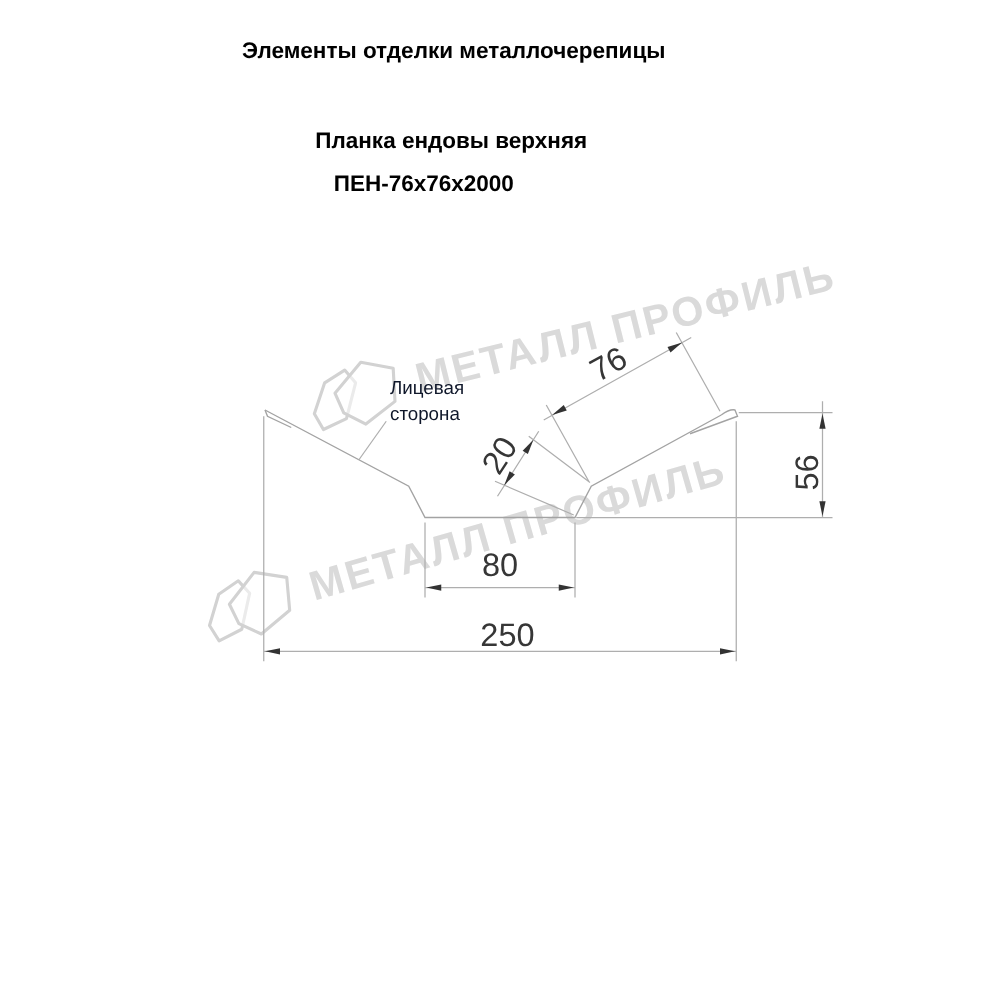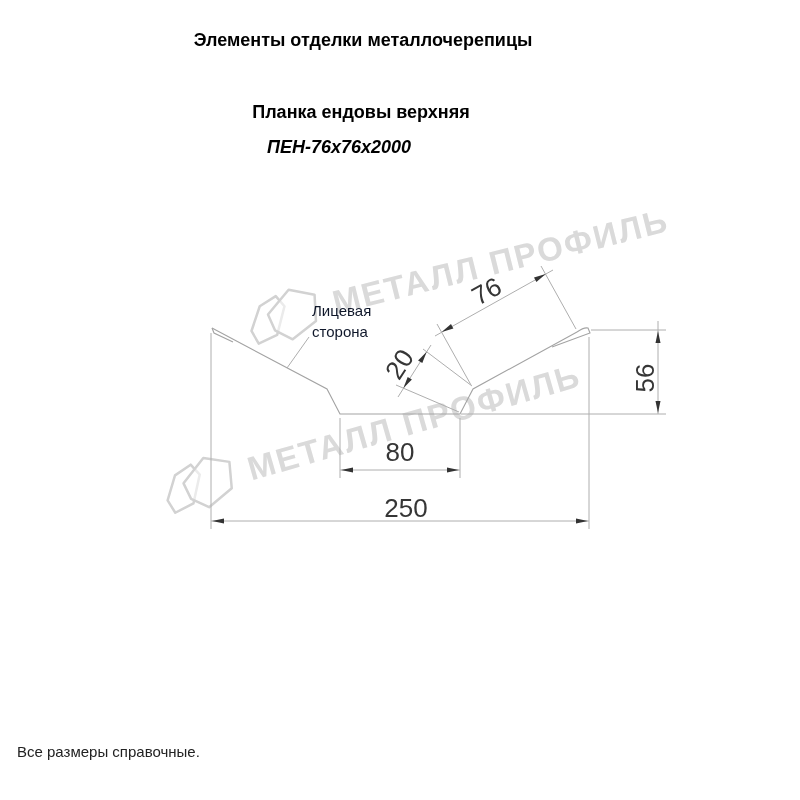--- a/index.html
+++ b/index.html
@@ -5,21 +5,21 @@
   html,body{margin:0;padding:0;}
   body{
     width:800px;height:800px;position:relative;background:#ffffff;overflow:hidden;
     font-family:"Liberation Sans","DejaVu Sans",sans-serif;
   }
   .layer{position:absolute;left:0;top:0;width:800px;height:800px;}
   
   .hdr{position:absolute;transform:translateX(-50%);white-space:nowrap;color:#000;}
   .title{left:363px;top:30px;font-size:18px;font-weight:bold;}
   .subtitle{left:341px;top:102px;font-size:18px;font-weight:bold;margin-left:20px;}
-  .model{left:339px;top:137px;font-size:18px;font-weight:bold;font-style:italic;}
+  .model{left:339px;top:137px;font-size:18px;font-weight:bold;}
   
   .face-label{
     position:absolute;left:312px;top:300px;width:84px;
     font-size:15px;line-height:21px;color:#0f172a;z-index:3;
   }
   
   .wm{
     position:absolute;display:flex;align-items:center;gap:12px;
     transform-origin:0 0;z-index:1;white-space:nowrap;
     font-size:33px;font-weight:bold;letter-spacing:2px;color:#dadada;
@@ -106,14 +106,13 @@
 
   <g>
     <path class="dimline" d="M472,386 L423,349 M459,412 L396,385 M398,397 L431,345"></path>
     <polygon class="arrow" points="426.7,351.7 422.3,363.1 418.1,360.5"></polygon>
     <polygon class="arrow" points="403.3,388.3 411.9,379.5 407.7,376.9"></polygon>
     <text class="dimtext" x="407" y="369" text-anchor="middle" transform="rotate(-57 407 369)">20</text>
   </g>
 </svg>
 
 <div class="footer">
-  <div>Все размеры справочные.</div>
 </div>
 
 </body></html>

